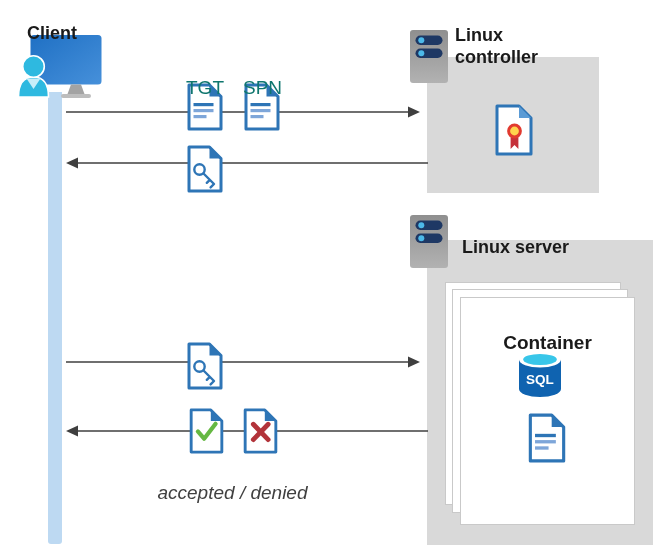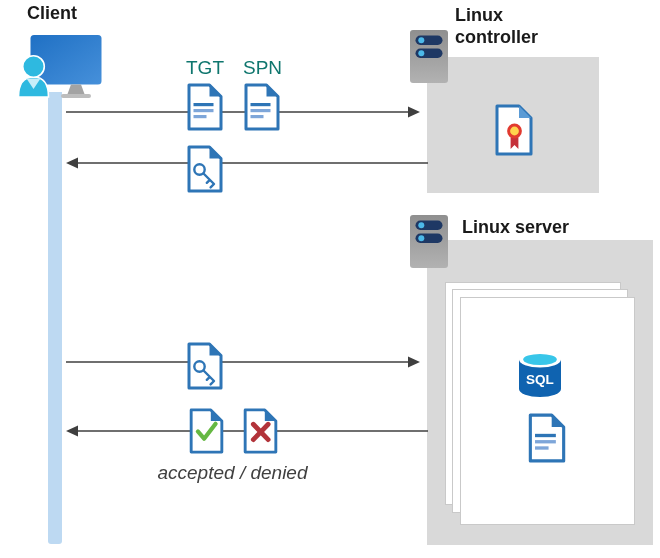--- a/index.html
+++ b/index.html
@@ -12,21 +12,21 @@
   .plain{color:#0f766e;font-size:19px;}
   .center{text-align:center;}
   .panel{position:absolute;background:#D9D9D9;z-index:0;}
   .card{position:absolute;background:#ffffff;border:1px solid #c9c9c9;box-sizing:border-box;z-index:1;}
   .timeline{
     position:absolute;left:48px;top:92px;width:14px;height:452px;
     background:#BDD9F2;border-radius:0 0 3px 3px;z-index:1;
   }
   .icon{z-index:3;}
   .arrows{z-index:2;}
-  .lbl{position:absolute;z-index:4;}
+  .lbl{position:absolute;z-index:4;margin-top:20px;}
 </style>
 </head>
 <body>
 
 <div class="canvas">
 
   <svg width="0" height="0" style="position:absolute" aria-hidden="true">
     <defs>
       <g id="doc-shape">
         <path d="M3 2 H23.5 L35 13.5 V46 H3 Z" fill="#ffffff" stroke="#2E75B6" stroke-width="3" stroke-linejoin="round"></path>
@@ -113,20 +113,21 @@
       <circle cx="20.5" cy="27" r="7.4" fill="#E13A2F"></circle>
       <circle cx="20.5" cy="27" r="4.4" fill="#FFD34E"></circle>
     </g>
   </svg>
 
   <svg class="abs icon" style="left:409px;top:214px;" width="40" height="55" viewBox="0 0 40 55">
     <use href="#server-shape"></use>
   </svg>
   <div class="lbl title" style="left:462px;top:216px;white-space:nowrap;">Linux server</div>
 
+  <div class="lbl title center" style="left:460px;top:312px;width:175px;font-size:19px;">Container</div>
   <svg class="abs icon" style="left:517px;top:350px;" width="46" height="50" viewBox="0 0 46 50">
     <path d="M2 9.5 V39 a21 8 0 0 0 42 0 V9.5 Z" fill="#0F63B0"></path>
     <ellipse cx="23" cy="9.5" rx="21" ry="8" fill="#ffffff"></ellipse>
     <ellipse cx="23" cy="9.5" rx="16.8" ry="5.6" fill="#38C6E9"></ellipse>
     <text x="23" y="33.5" text-anchor="middle" font-size="13.5" font-weight="bold" fill="#ffffff">SQL</text>
   </svg>
   <svg class="abs icon" style="left:527px;top:413px;" width="40" height="50" viewBox="0 0 38 48">
     <use href="#doc-shape"></use>
       <use href="#doc-lines"></use>
   </svg>

